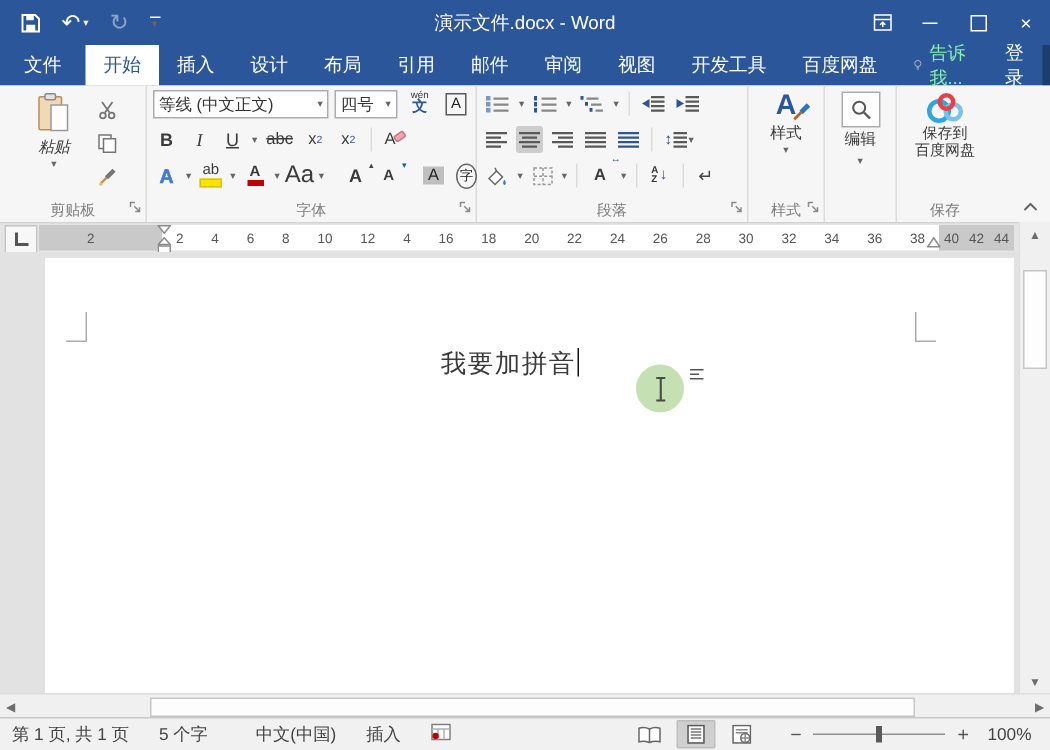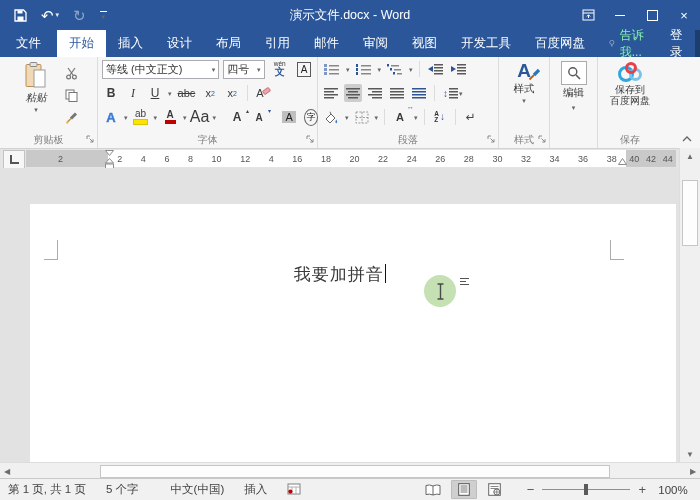--- a/index.html
+++ b/index.html
@@ -153,21 +153,21 @@
   .hr-gr{width:50px;display:flex;align-items:center;justify-content:space-around;}
   .ind{position:absolute;}
   .vruler{position:absolute;left:6px;top:170px;width:15px;bottom:38px;background:#c9c9c9;
           font-size:9px;color:#555;}
   .vr-gray{height:66px;display:flex;align-items:center;justify-content:center;}
   .vr-white{position:absolute;top:66px;left:0;right:0;bottom:0;background:#fff;}
   .vr-white span,.vr-gray span{display:block;transform:rotate(-90deg);width:15px;text-align:center;}
   .vr-white span{position:absolute;left:0;}
   
   .docbg{position:absolute;left:0;right:20px;top:168px;bottom:38px;background:#e2e2e2;}
-  .page{position:absolute;left:30px;top:172px;width:646px;bottom:38px;background:#fff;margin-top:32px;}
+  .page{position:absolute;left:30px;top:172px;width:646px;bottom:38px;background:#fff;}
   .cmark{position:absolute;width:13px;height:19px;}
   .cmark.tl{left:14px;top:36px;border-right:1px solid #ababab;border-bottom:1px solid #ababab;}
   .cmark.tr{right:52px;top:36px;border-left:1px solid #ababab;border-bottom:1px solid #ababab;}
   .textline{position:absolute;top:59px;left:0;right:26px;text-align:center;font-size:17px;
             color:#3a3a3a;letter-spacing:1px;}
   .caret{display:inline-block;width:1.5px;height:19px;background:#111;vertical-align:-3px;margin-left:1px;}
   .cursor-hl{position:absolute;left:394px;top:71px;width:32px;height:32px;border-radius:50%;
              background:rgba(150,198,116,.55);display:flex;align-items:center;justify-content:center;}
   .align-badge{position:absolute;left:430px;top:74px;width:9px;height:8px;background-repeat:no-repeat;
       background-image:linear-gradient(#555,#555),linear-gradient(#555,#555),linear-gradient(#555,#555);

